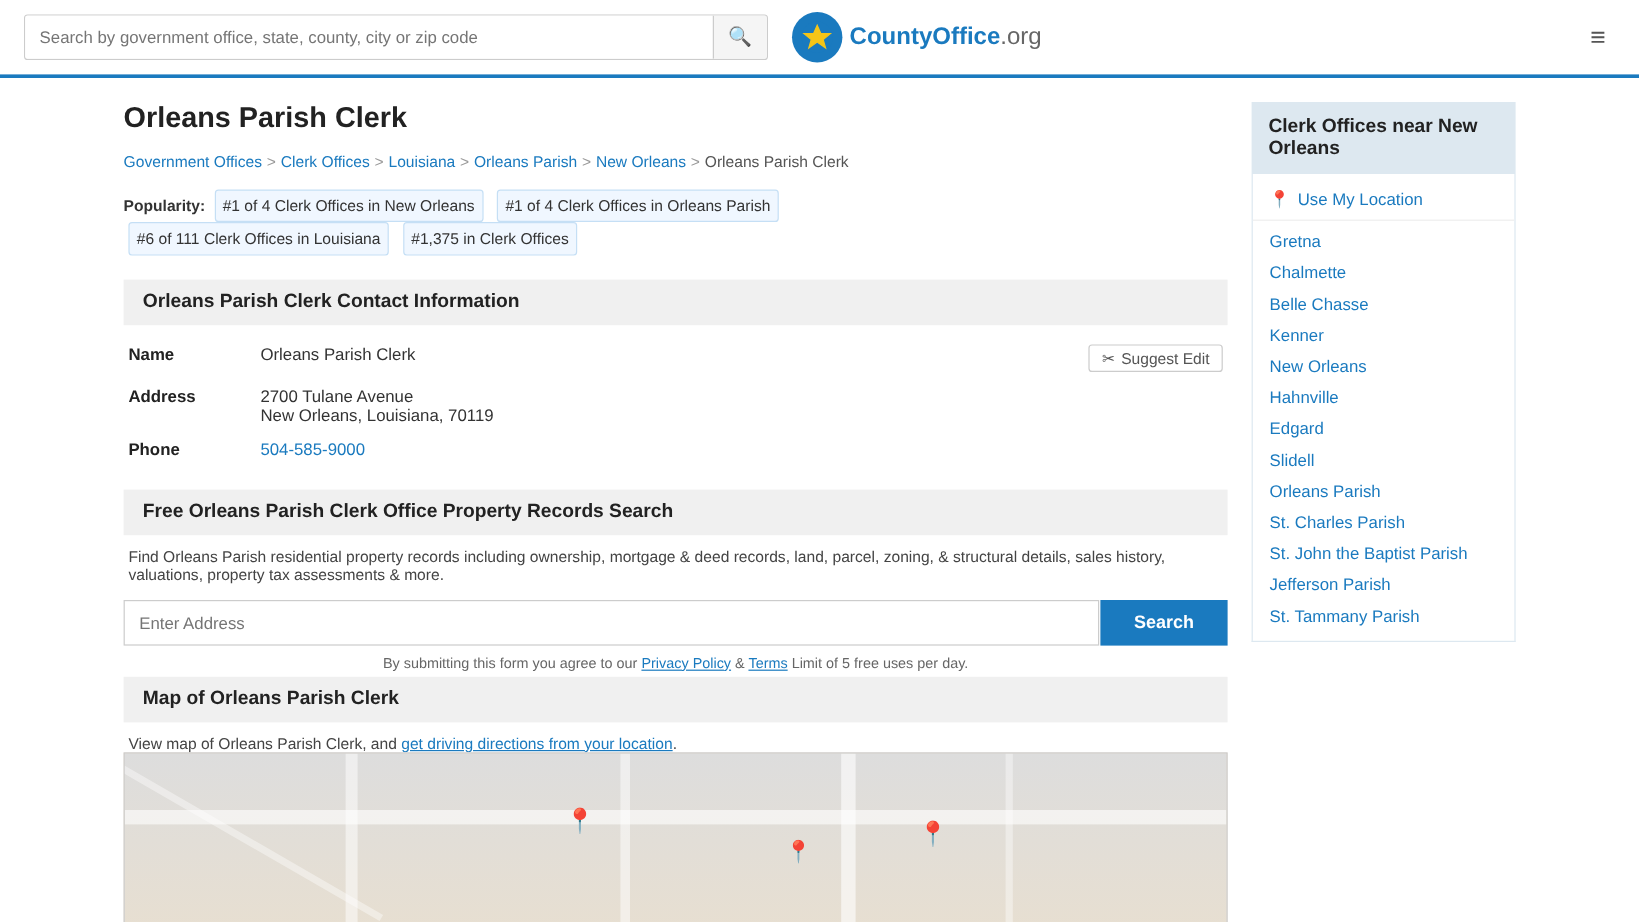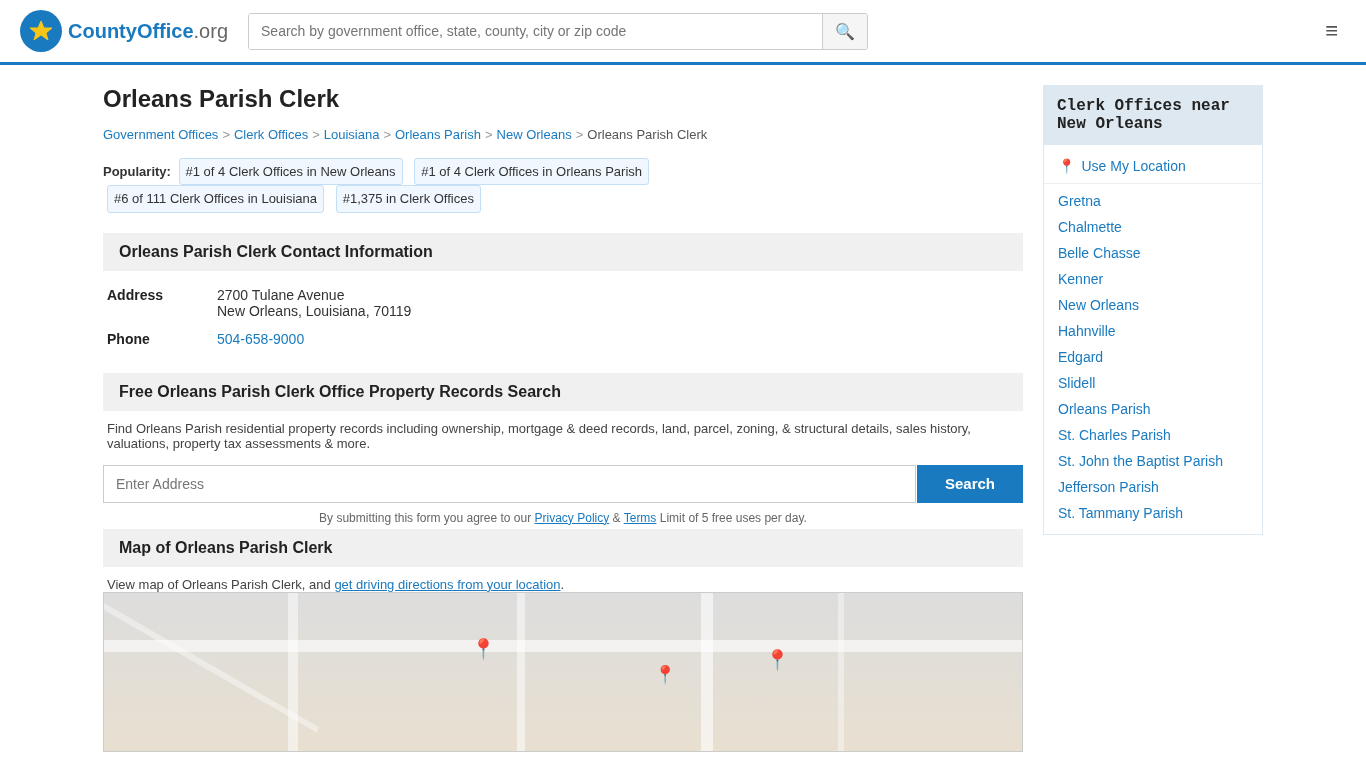--- a/index.html
+++ b/index.html
@@ -208,21 +208,20 @@
       width: 220px;
       flex-shrink: 0;
     }
     #sidebar-title {
       background: #dde8f0;
       padding: 12px 14px;
       font-size: 16px;
       font-weight: bold;
       color: #222;
       margin-bottom: 0;
-      font-family: Liberation Mono, monospace;
     }
     #sidebar-content {
       border: 1px solid #dde8f0;
       border-top: none;
       padding: 8px 0;
     }
     .sidebar-item {
       display: flex;
       align-items: center;
       padding: 5px 14px;
@@ -240,34 +239,34 @@
     .sidebar-divider {
       border: none;
       border-top: 1px solid #eee;
       margin: 4px 0;
     }
   </style>
 </head>
 <body>
 
 <header id="header">
+  <div id="search-container">
+    <input id="header-search-input" type="text" placeholder="Search by government office, state, county, city or zip code" style="">
+    <button id="header-search-btn">🔍</button>
+  </div>
   <div id="logo-area">
     <div id="logo-icon">
       <svg width="28" height="28" viewBox="0 0 28 28">
         <circle cx="14" cy="14" r="13" fill="#1a7abf"></circle>
         <polygon points="14,4 17,11 25,11 19,16 21,23 14,18 7,23 9,16 3,11 11,11" fill="#f5c518" stroke="#f5c518" stroke-width="1"></polygon>
       </svg>
     </div>
     <span id="logo-text">
       <span>CountyOffice</span><span style="color:#666; font-weight:normal;">.org</span>
     </span>
-  </div>
-  <div id="search-container">
-    <input id="header-search-input" type="text" placeholder="Search by government office, state, county, city or zip code" style="">
-    <button id="header-search-btn">🔍</button>
   </div>
   <button id="hamburger-btn">≡</button>
 </header>
 
 <div id="main-container">
 
   <div id="content">
 
     <h1 id="page-title">Orleans Parish Clerk</h1>
 
@@ -291,31 +290,41 @@
       <span class="badge">#1 of 4 Clerk Offices in Orleans Parish</span>
       <br>
       <span class="badge">#6 of 111 Clerk Offices in Louisiana</span>
       <span class="badge">#1,375 in Clerk Offices</span>
     </div>
 
     <div id="contact-section">
       <div class="section-header">Orleans Parish Clerk Contact Information</div>
       <table class="info-table">
         <tbody>
+            <tr>
+          <td>Name</td>
+          <td>
+            <span>Orleans Parish Clerk</span>
+            <button id="suggest-edit-btn" style="float:right; background:none; border:1px solid #ccc; border-radius:3px; padding:3px 10px; font-size:13px; cursor:pointer; color:#555; display:inline-flex; align-items:center; gap:5px;">
+              <span>✂</span>
+              <span>Suggest Edit</span>
+            </button>
+          </td>
+        </tr>
         <tr>
           <td>Address</td>
           <td>
             <div>2700 Tulane Avenue</div>
             <div>New Orleans, Louisiana, 70119</div>
           </td>
         </tr>
         <tr>
           <td>Phone</td>
           <td>
-            <a href="#">504-658-9000</a>
+            <a href="#">504-585-9000</a>
           </td>
         </tr>
       </tbody>
         </table>
     </div>
 
     <div id="property-section">
       <div class="section-header">Free Orleans Parish Clerk Office Property Records Search</div>
       <p id="property-desc">Find Orleans Parish residential property records including ownership, mortgage &amp; deed records, land, parcel, zoning, &amp; structural details, sales history, valuations, property tax assessments &amp; more.</p>
       <div id="address-search-form">

